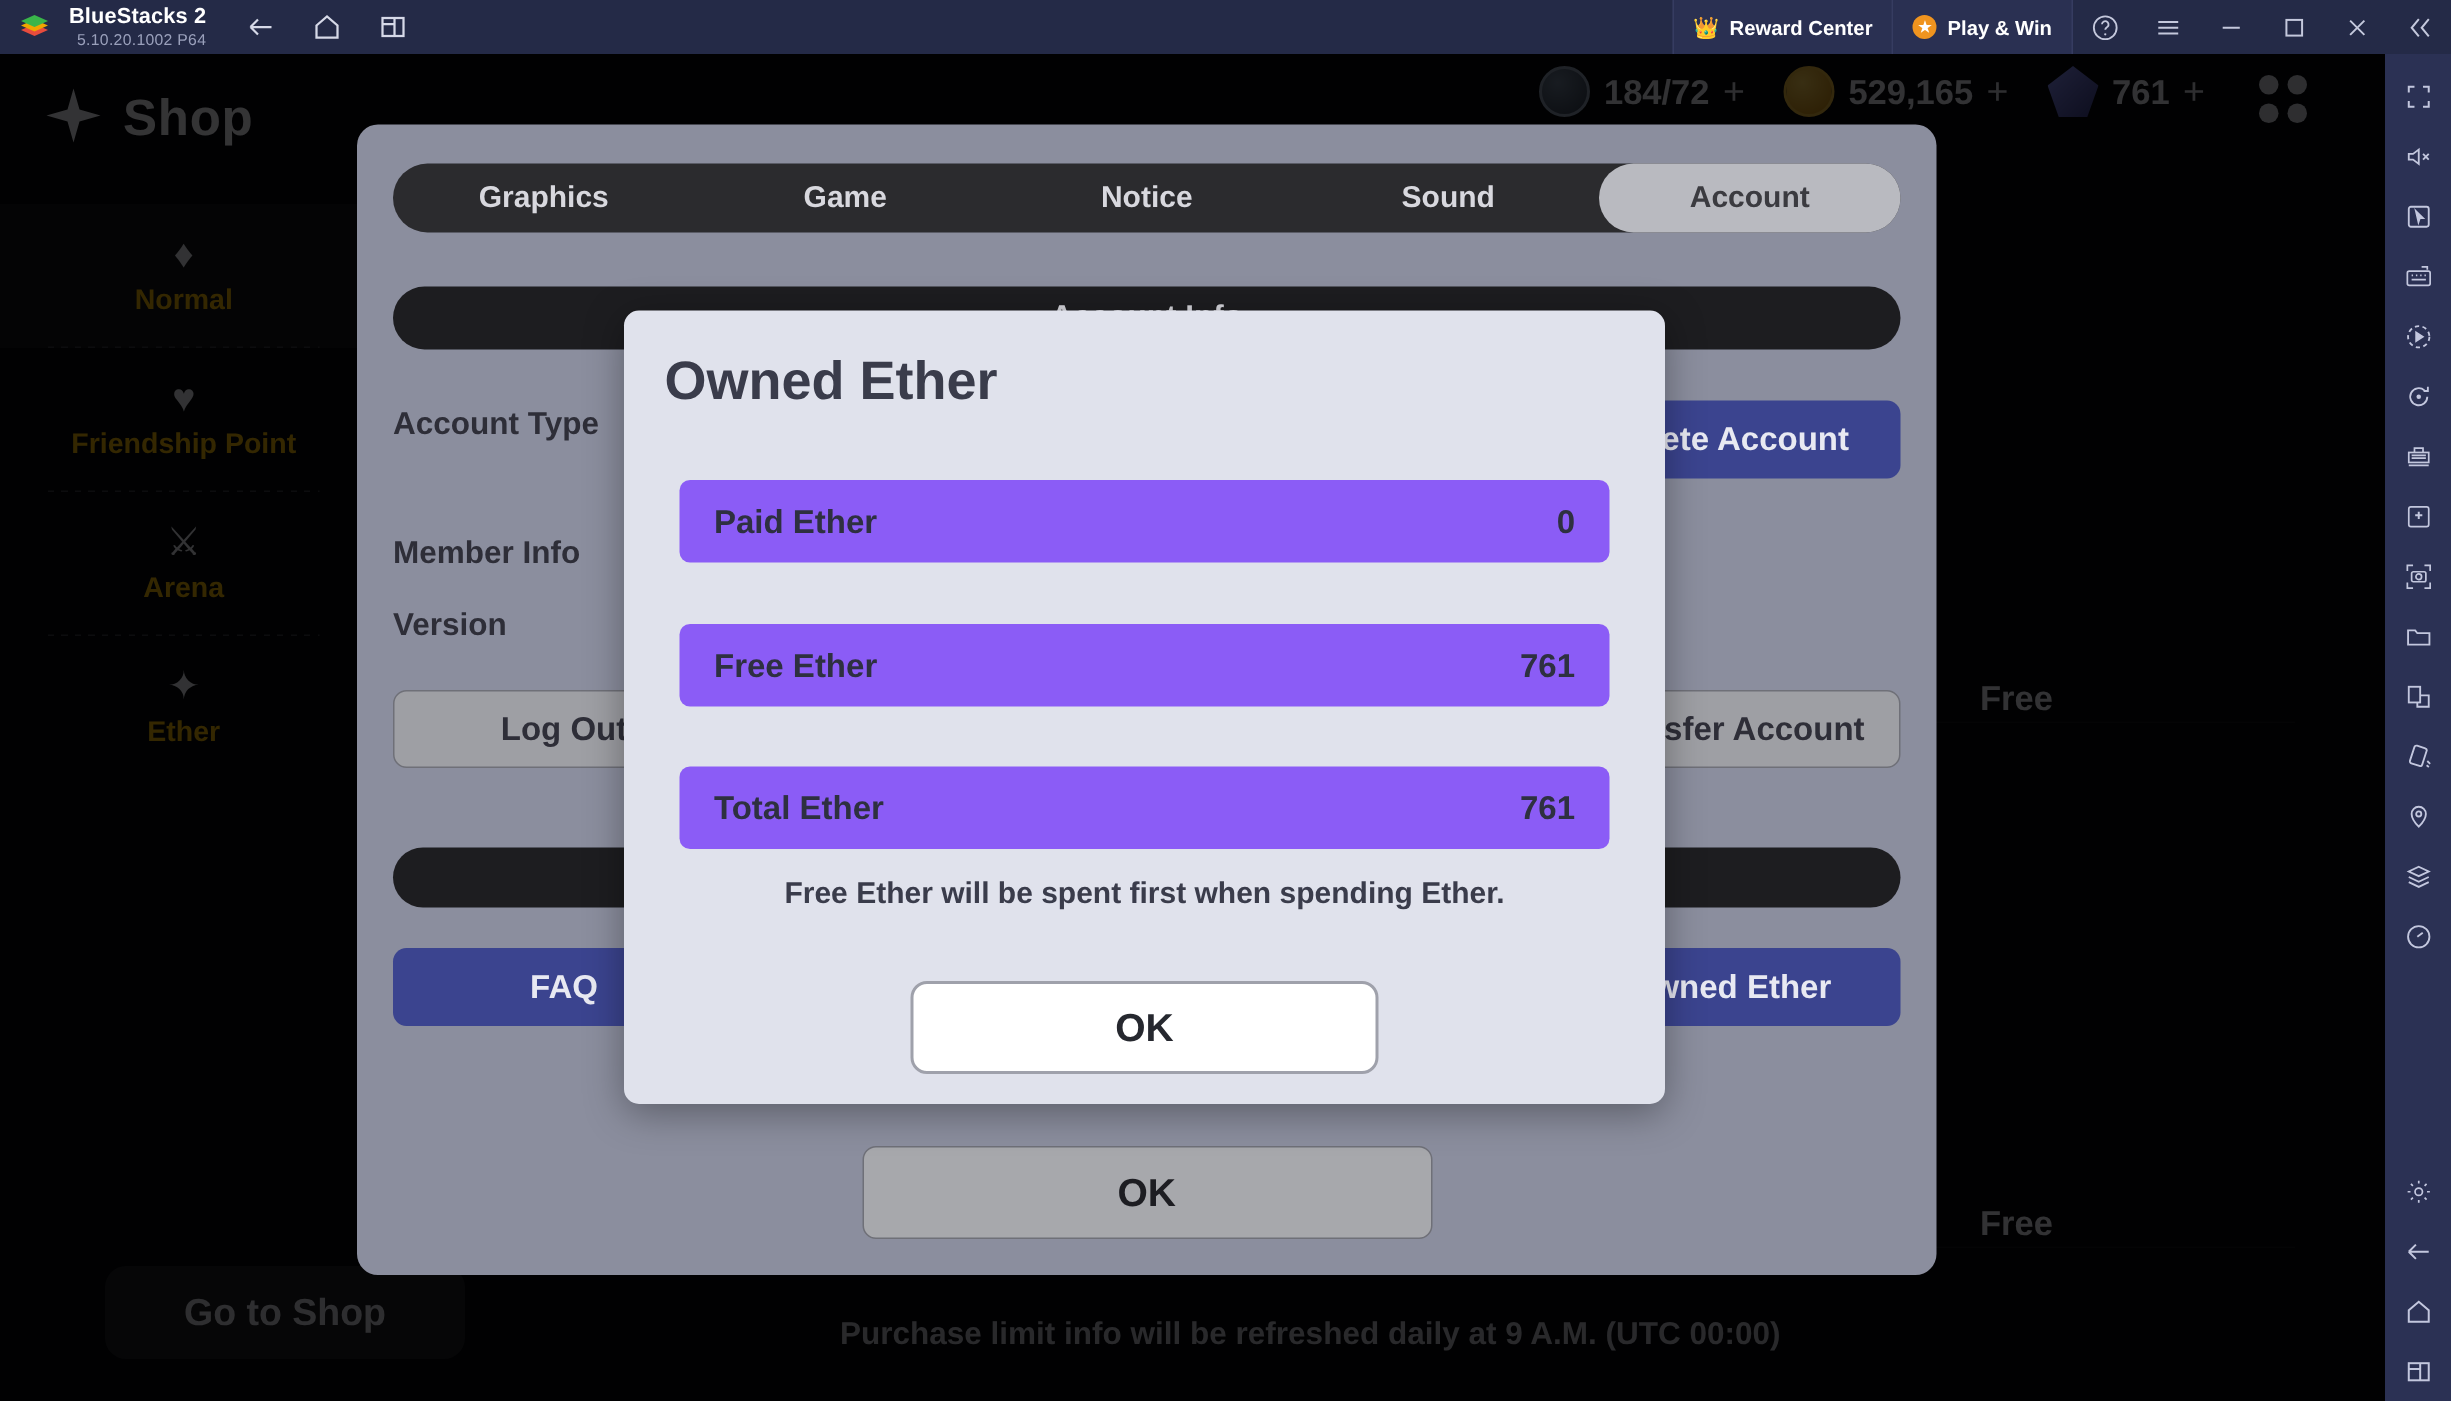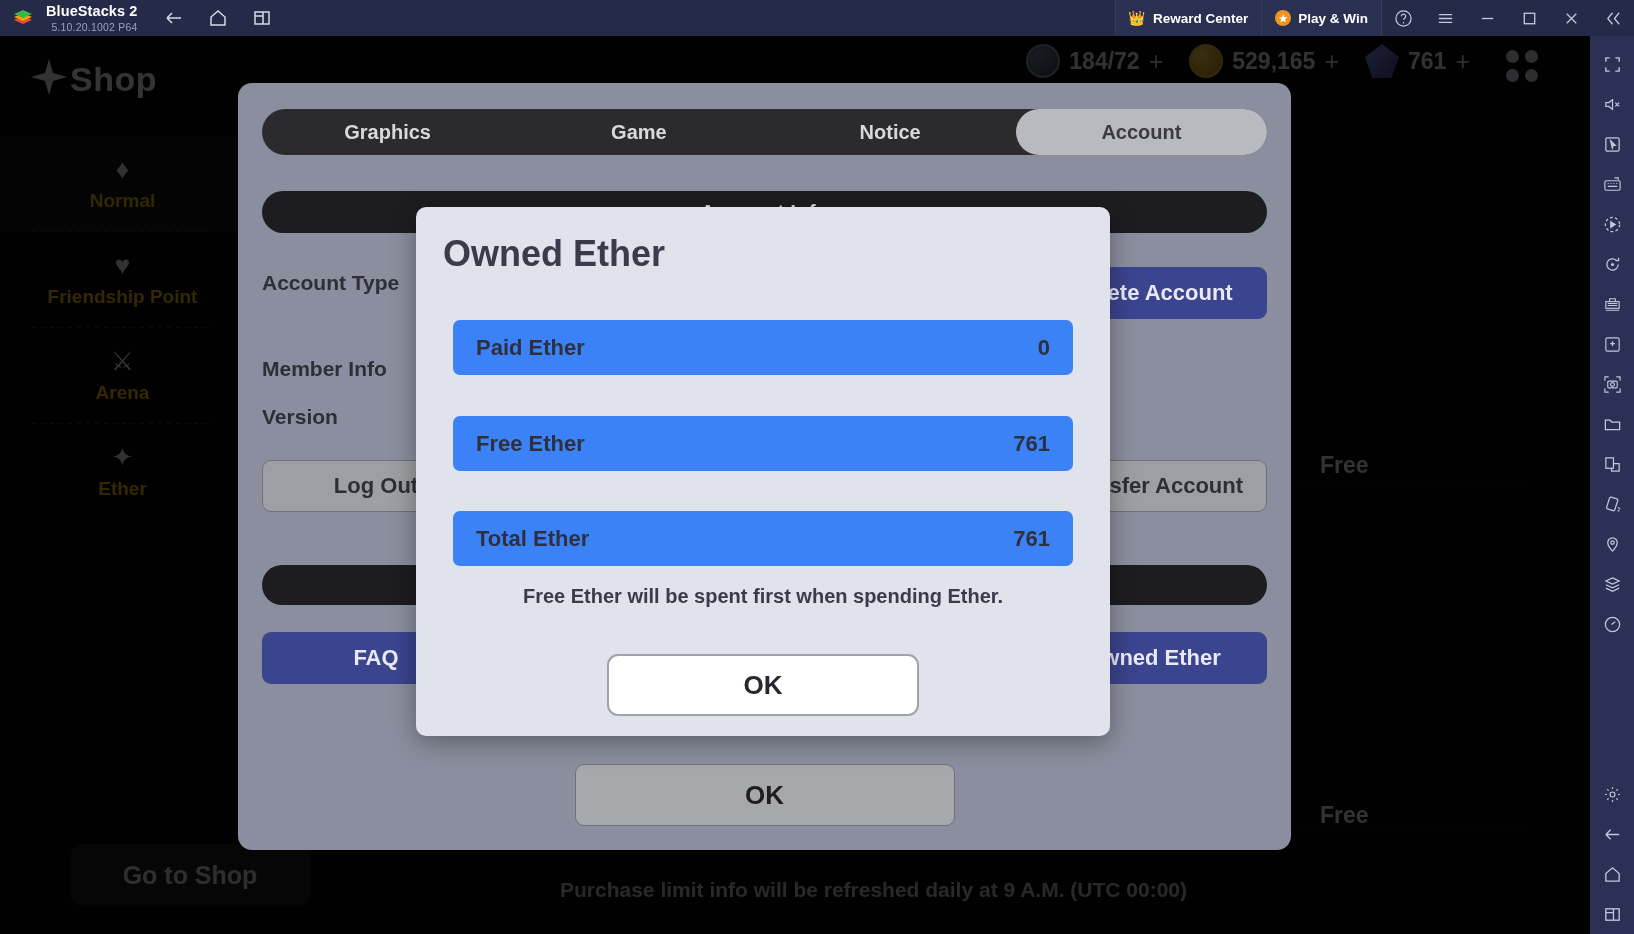--- a/index.html
+++ b/index.html
@@ -46,21 +46,21 @@
   .sb-ico {
     width: 40px; height: 40px; display: flex; align-items: center; justify-content: center;
     color: #c3c7de; cursor: pointer; flex: none;
   }
   .sb-grow { flex: 1 1 auto; }
 
   
   .game { position: absolute; left: 0; top: 36px; width: 1590px; height: 898px; overflow: hidden; }
   .game-dim { position:absolute; inset:0; background: rgba(0,0,0,0.78); z-index: 20; pointer-events:none; }
 
-  .shop-header { position: absolute; left: 28px; top: 20px; display: flex; align-items: center; }
+  .shop-header { position: absolute; left: 28px; top: 20px; display: flex; align-items: center; gap: 12px; }
   .shop-spark { color: #e9e9ef; }
   .shop-title { color: #eceaf2; font-size: 34px; font-weight: bold; letter-spacing: .5px; }
 
   .shop-nav { position: absolute; left: 0; top: 100px; width: 245px; }
   .shop-nav-item {
     height: 96px; display: flex; flex-direction: column; align-items: center; justify-content: center;
     gap: 8px; color: #cfcfd8; position: relative;
   }
   .shop-nav-item.active { background: rgba(255,255,255,0.055); }
   .shop-nav-item .lbl { font-size: 19px; font-weight: bold; color: #eab308; }
@@ -148,21 +148,21 @@
   }
 
   
   .dialog {
     position: absolute; left: 416px; top: 207px; width: 694px; height: 529px;
     background: #e0e2ec; border-radius: 10px; z-index: 50;
     box-shadow: 0 6px 26px rgba(0,0,0,.35);
   }
   .dlg-title { position: absolute; left: 27px; top: 26px; color: #3a3c4b; font-size: 36px; font-weight: bold; }
   .erow {
-    position: absolute; left: 37px; width: 620px; height: 55px; background: #3b82f6; border-radius: 7px;
+    position: absolute; left: 37px; width: 620px; height: 55px; background: #8b5cf6; border-radius: 7px;
     display: flex; align-items: center; justify-content: space-between; padding: 0 23px;
   }
   .er1 { top: 113px; } .er2 { top: 209px; } .er3 { top: 304px; }
   .erow .k { color: #2e3040; font-size: 22px; font-weight: bold; }
   .erow .v { color: #2e3040; font-size: 22px; font-weight: bold; }
   .dlg-note {
     position: absolute; left: 0; right: 0; top: 378px; text-align: center;
     color: #3a3c4b; font-size: 20px; font-weight: bold;
   }
   .dlg-ok {
@@ -251,20 +251,21 @@
 
     <div class="game-dim"></div>
   </div>
 
   <div class="settings">
 
     <div class="tabs">
       <div class="tab">Graphics</div>
       <div class="tab">Game</div>
       <div class="tab">Notice</div>
+      <div class="tab">Sound</div>
       <div class="tab active">Account</div>
     </div>
 
     <div class="sec-head">Account Info</div>
 
     <div class="srow s-acctype">Account Type</div>
     <div class="srow s-member">Member Info</div>
     <div class="srow s-version">Version</div>
 
     <div class="btn-primary b-delete">Delete Account</div>

